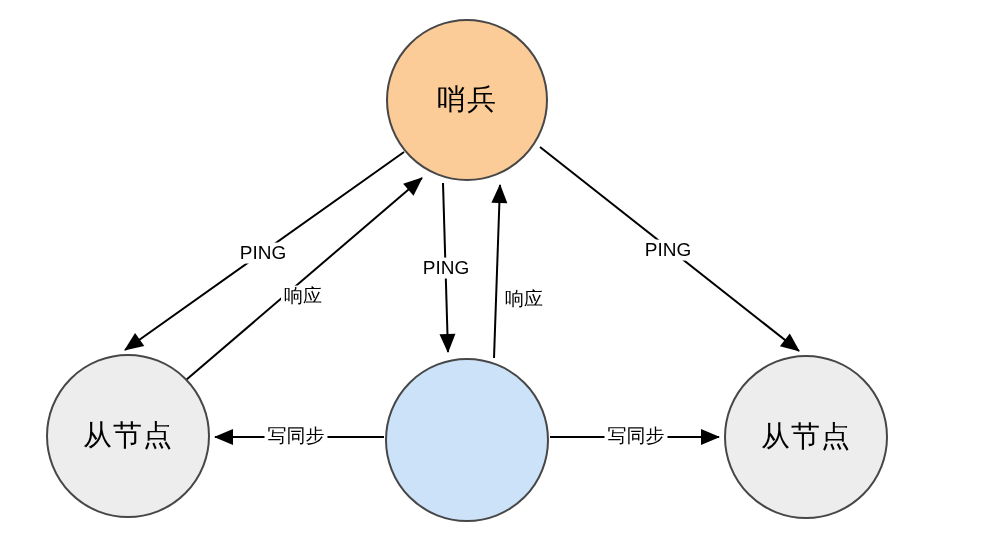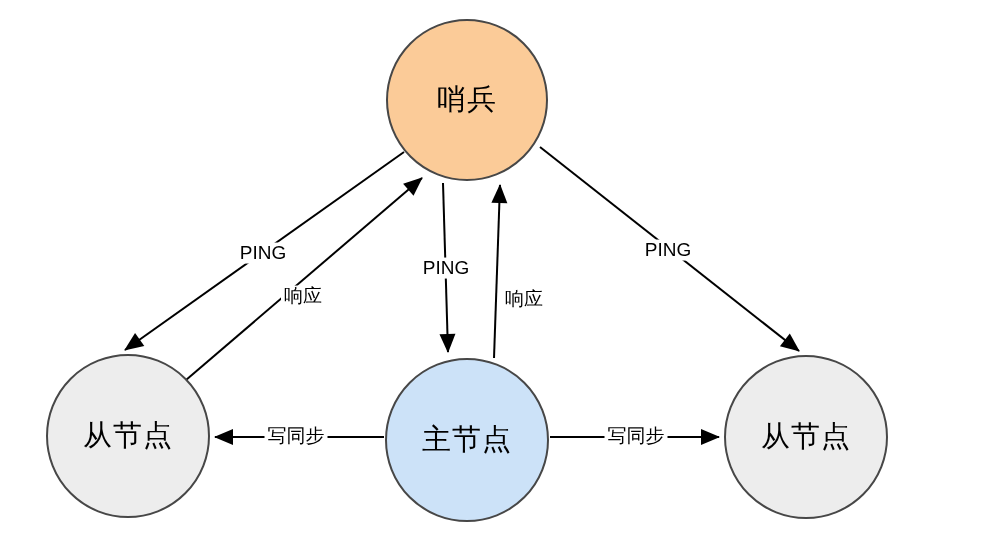--- a/index.html
+++ b/index.html
@@ -67,21 +67,20 @@
     <line class="edge-line" x1="550" y1="437" x2="719" y2="437" marker-end="url(#arrow)"></line>
 
     <circle class="node-circle" cx="467" cy="100" r="80" fill="#fbcb98"></circle>
     <circle class="node-circle" cx="128" cy="436" r="81" fill="#ededed"></circle>
     <circle class="node-circle" cx="467" cy="440" r="81" fill="#cce2f8"></circle>
     <circle class="node-circle" cx="806" cy="437" r="81" fill="#ededed"></circle>
   </svg>
 
   <div class="label node-label" style="left:467px; top:100px;">哨兵</div>
   <div class="label node-label" style="left:128px; top:436px;">从节点</div>
-  <div class="label node-label" style="left:467px; top:440px;">主节点</div>
   <div class="label node-label" style="left:806px; top:437px;">从节点</div>
 
   <div class="label edge-label" style="left:263px; top:253px;">PING</div>
   <div class="label edge-label" style="left:303px; top:296px;">响应</div>
   <div class="label edge-label" style="left:446px; top:268px;">PING</div>
   <div class="label edge-label" style="left:524px; top:299px;">响应</div>
   <div class="label edge-label" style="left:668px; top:250px;">PING</div>
   <div class="label edge-label" style="left:296px; top:436px;">写同步</div>
   <div class="label edge-label" style="left:636px; top:436px;">写同步</div>
 

